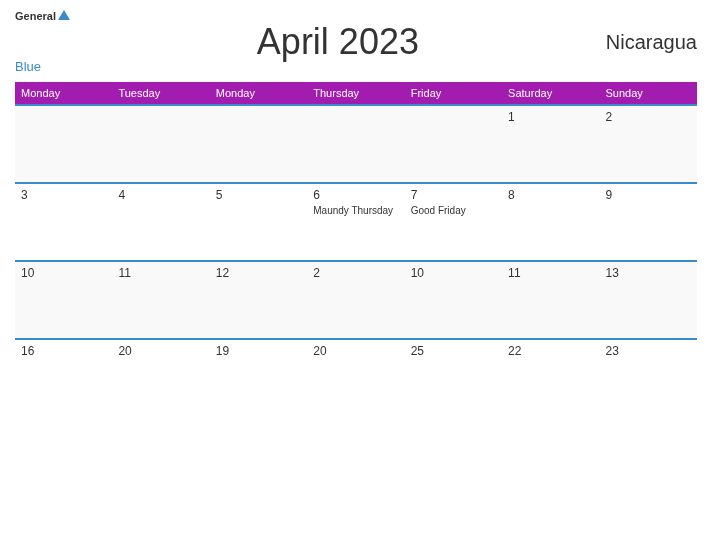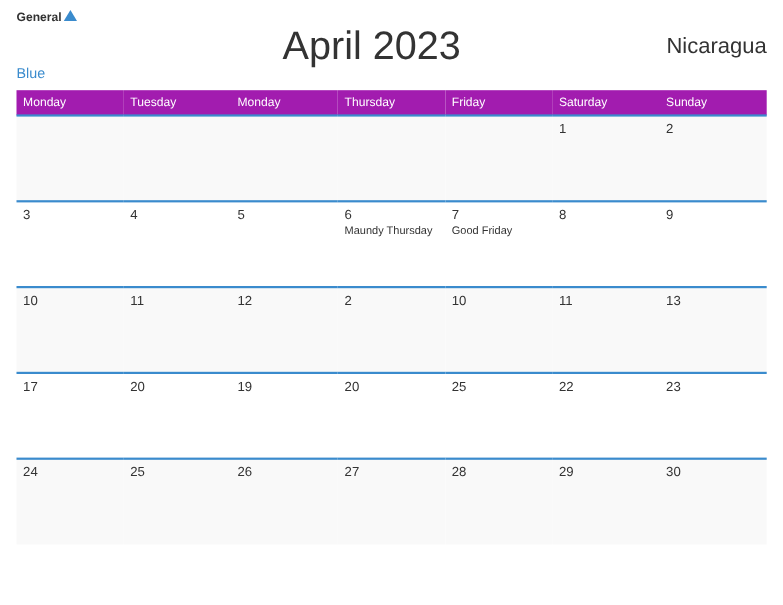--- a/index.html
+++ b/index.html
@@ -190,59 +190,36 @@
           </td>
           <td>
             <span class="day-number">11</span>
           </td>
           <td>
             <span class="day-number">13</span>
           </td>
         </tr>
         <tr>
           <td>
-            <span class="day-number">17</span>
+            <span class="day-number">16</span>
           </td>
           <td>
             <span class="day-number">20</span>
           </td>
           <td>
             <span class="day-number">19</span>
           </td>
           <td>
             <span class="day-number">20</span>
           </td>
           <td>
             <span class="day-number">25</span>
           </td>
           <td>
             <span class="day-number">22</span>
           </td>
           <td>
             <span class="day-number">23</span>
-          </td>
-        </tr>
-        <tr>
-          <td>
-            <span class="day-number">24</span>
-          </td>
-          <td>
-            <span class="day-number">25</span>
-          </td>
-          <td>
-            <span class="day-number">26</span>
-          </td>
-          <td>
-            <span class="day-number">27</span>
-          </td>
-          <td>
-            <span class="day-number">28</span>
-          </td>
-          <td>
-            <span class="day-number">29</span>
-          </td>
-          <td>
-            <span class="day-number">30</span>
           </td>
         </tr>
       </tbody>
   </table>
 </div>
 
 </body></html>

